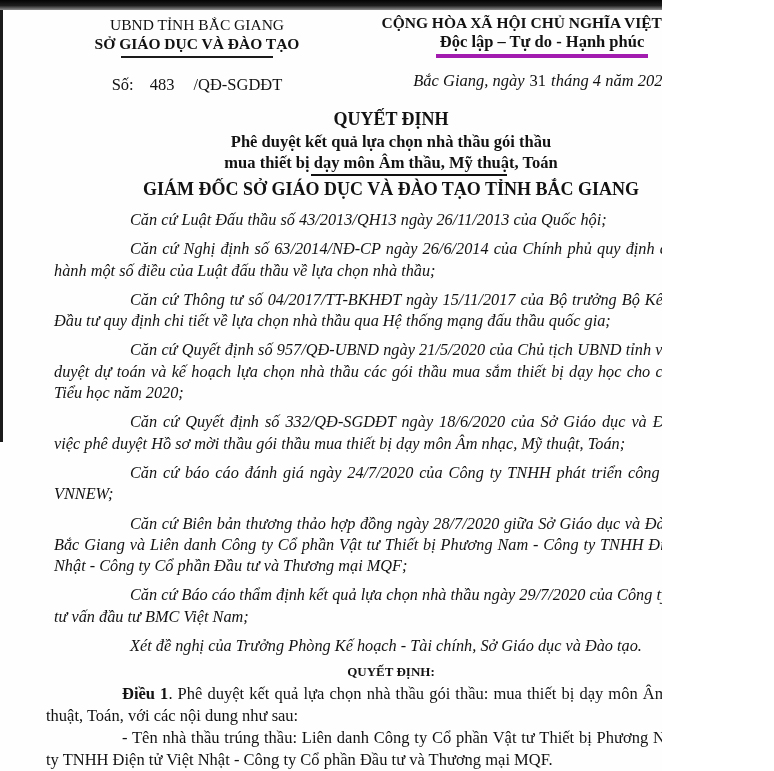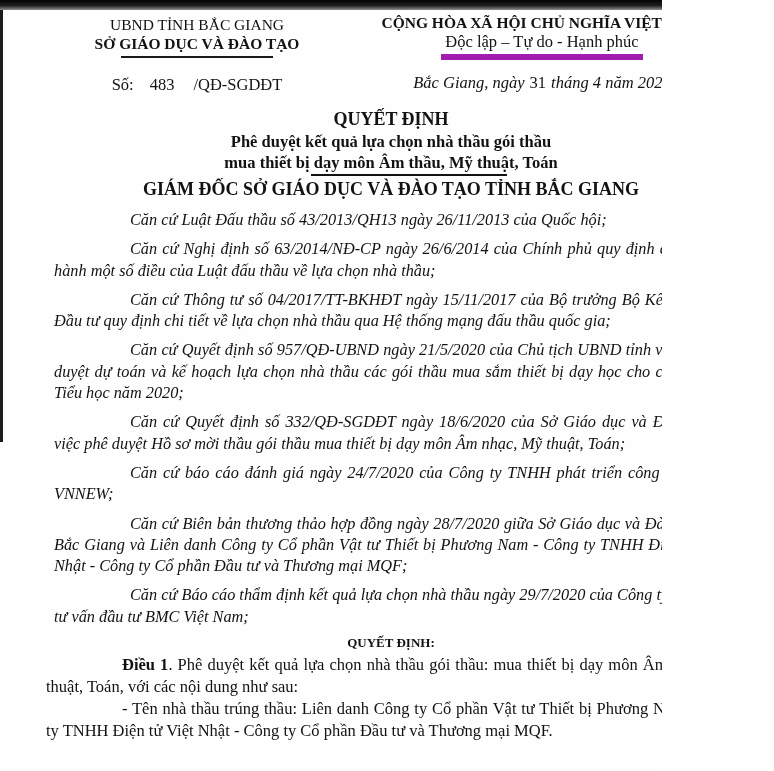--- a/index.html
+++ b/index.html
@@ -29,22 +29,22 @@
   .hdr { display:flex; }
   .hdr-left { width:302px; text-align:center; padding-top:2px; }
   .hdr-right { flex:1; text-align:center; }
   .org-line1 { font-size:15.5px; line-height:19px; }
   .org-line2 { font-size:15.5px; line-height:19px; font-weight:bold; }
   .org-underline { width:152px; border-bottom:2px solid #1b1b1b; margin:3px auto 0; }
   .doc-number { margin-top:17px; font-size:16.5px; }
   .doc-number .num { display:inline-block; margin:0 19px 0 16px; }
   .nat-line1 { font-size:15.5px; line-height:19px; font-weight:bold; }
   .nat-line2 {
-    display:inline-block; font-size:16.5px; line-height:19px; font-weight:normal;
-    border-bottom:6px solid #a21caf; padding:0 4px 3px;
+    display:inline-block; font-size:16.5px; line-height:19px; font-weight:bold;
+    border-bottom:4px solid #a21caf; padding:0 4px 3px;
   }
   .date-line { margin-top:13px; font-size:16.5px; font-style:italic; }
   .date-line .upright { font-style:normal; display:inline-block; margin:0 5px; }
   
   .title-block { text-align:center; margin-top:13px; }
   .t-head { font-size:18px; font-weight:bold; line-height:23px; }
   .t-sub { font-size:16.5px; font-weight:bold; line-height:21px; }
   .t-underline { width:196px; border-bottom:2px solid #111; margin:1px auto 0; transform:translateX(18px); }
   .t-issuer { font-size:18px; font-weight:bold; margin-top:2px; line-height:23px; }
   
@@ -100,20 +100,21 @@
 
     <div class="preamble">
       <p class="cite">Căn cứ Luật Đấu thầu số 43/2013/QH13 ngày 26/11/2013 của Quốc hội;</p>
       <p class="cite">Căn cứ Nghị định số 63/2014/NĐ-CP ngày 26/6/2014 của Chính phủ quy định chi tiết thi hành một số điều của Luật đấu thầu về lựa chọn nhà thầu;</p>
       <p class="cite">Căn cứ Thông tư số 04/2017/TT-BKHĐT ngày 15/11/2017 của Bộ trưởng Bộ Kế hoạch và Đầu tư quy định chi tiết về lựa chọn nhà thầu qua Hệ thống mạng đấu thầu quốc gia;</p>
       <p class="cite">Căn cứ Quyết định số 957/QĐ-UBND ngày 21/5/2020 của Chủ tịch UBND tỉnh về việc phê duyệt dự toán và kế hoạch lựa chọn nhà thầu các gói thầu mua sắm thiết bị dạy học cho các trường Tiểu học năm 2020;</p>
       <p class="cite">Căn cứ Quyết định số 332/QĐ-SGDĐT ngày 18/6/2020 của Sở Giáo dục và Đào tạo về việc phê duyệt Hồ sơ mời thầu gói thầu mua thiết bị dạy môn Âm nhạc, Mỹ thuật, Toán;</p>
       <p class="cite">Căn cứ báo cáo đánh giá ngày 24/7/2020 của Công ty TNHH phát triển công nghệ mới VNNEW;</p>
       <p class="cite">Căn cứ Biên bản thương thảo hợp đồng ngày 28/7/2020 giữa Sở Giáo dục và Đào tạo tỉnh Bắc Giang và Liên danh Công ty Cổ phần Vật tư Thiết bị Phương Nam - Công ty TNHH Điện tử Việt Nhật - Công ty Cổ phần Đầu tư và Thương mại MQF;</p>
       <p class="cite">Căn cứ Báo cáo thẩm định kết quả lựa chọn nhà thầu ngày 29/7/2020 của Công ty Cổ phần tư vấn đầu tư BMC Việt Nam;</p>
+      <p class="cite">Xét đề nghị của Trưởng Phòng Kế hoạch - Tài chính, Sở Giáo dục và Đào tạo.</p>
     </div>
 
     <div class="d-head">QUYẾT ĐỊNH:</div>
 
     <p class="article"><span class="lbl">Điều 1</span><span>. Phê duyệt kết quả lựa chọn nhà thầu gói thầu: mua thiết bị dạy môn Âm nhạc, Mỹ thuật, Toán, với các nội dung như sau:</span></p>
 
     <p class="bullet">- Tên nhà thầu trúng thầu: Liên danh Công ty Cổ phần Vật tư Thiết bị Phương Nam - Công ty TNHH Điện tử Việt Nhật - Công ty Cổ phần Đầu tư và Thương mại MQF.</p>
 
   </div>
 </div>

